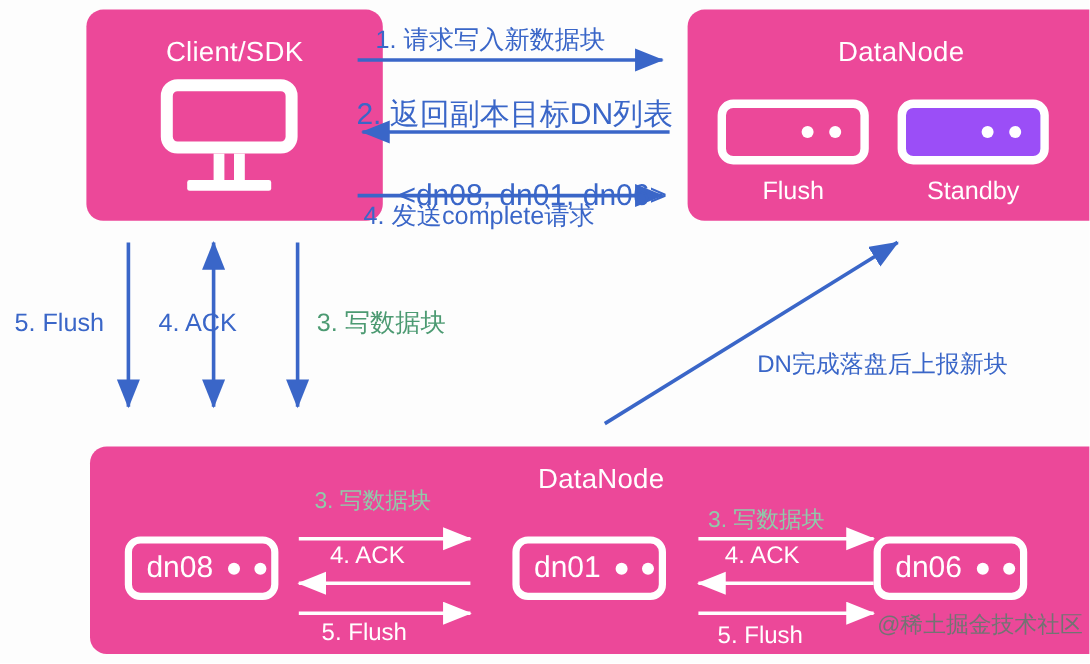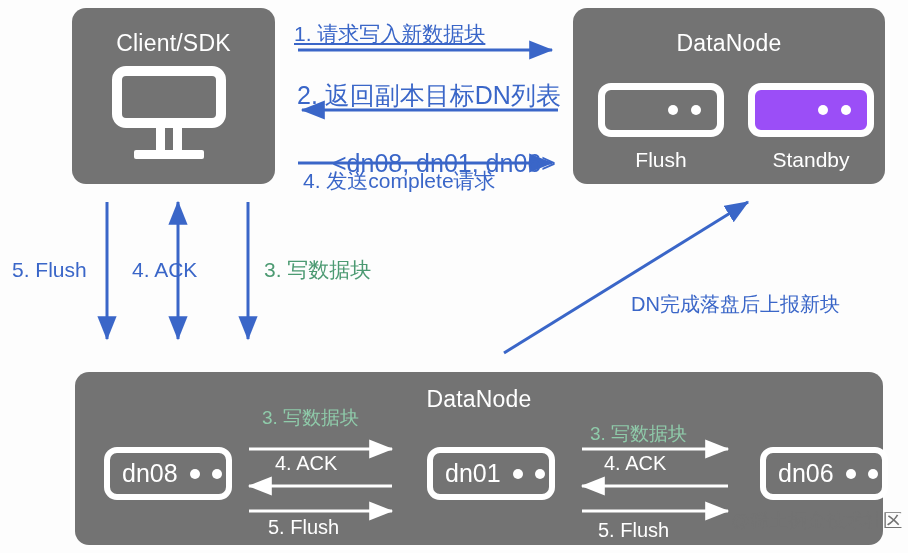--- a/index.html
+++ b/index.html
@@ -12,22 +12,23 @@
     width: 908px;
     height: 553px;
     background: #fdfdfd;
     font-family: "Liberation Sans", "DejaVu Sans", sans-serif;
     overflow: hidden;
   }
 
   
   .node-box {
     position: absolute;
-    background: #737373;
+    background: #ec4899;
     border-radius: 14px;
+    padding-left: 44px;
   }
   .node-title {
     position: absolute;
     left: 0;
     right: 0;
     text-align: center;
     color: #ffffff;
     font-size: 23px;
     letter-spacing: .2px;
   }
@@ -141,35 +142,35 @@
     margin-left: 2px;
   }
   .dn-chip .dn-dots i {
     width: 10px; height: 10px;
     border-radius: 50%;
     background: #ffffff;
     display: block;
   }
   #dn-chip-0 { left: 104px; }
   #dn-chip-1 { left: 427px; }
-  #dn-chip-2 { left: 760px; text-align: center; }
+  #dn-chip-2 { left: 728px; text-align: center; }
 
   
   .lbl {
     position: absolute;
     white-space: nowrap;
     line-height: 1.1;
   }
   .lbl.blue  { color: #3a66c8; }
   .lbl.green { color: #4c9a72; }
   .lbl.white { color: #ffffff; }
   .lbl.lightgreen { color: #8fcbaa; }
 
   
-  #lbl-step1 { left: 294px; top: 22px; font-size: 21px; text-decoration: underline; }
+  #lbl-step1 { left: 313px; top: 22px; font-size: 21px; }
   #lbl-step2 { left: 297px; top: 82px; font-size: 25px; }
   #lbl-step2b { left: 332px; top: 112px; font-size: 25px; margin-top: 38px; }
   #lbl-step6 { left: 303px; top: 169px; font-size: 21px; }
 
   
   #lbl-flush  { left: 12px;  top: 258px; font-size: 21px; }
   #lbl-ack    { left: 132px; top: 258px; font-size: 21px; }
   #lbl-write  { left: 264px; top: 258px; font-size: 21px; }
 
   

